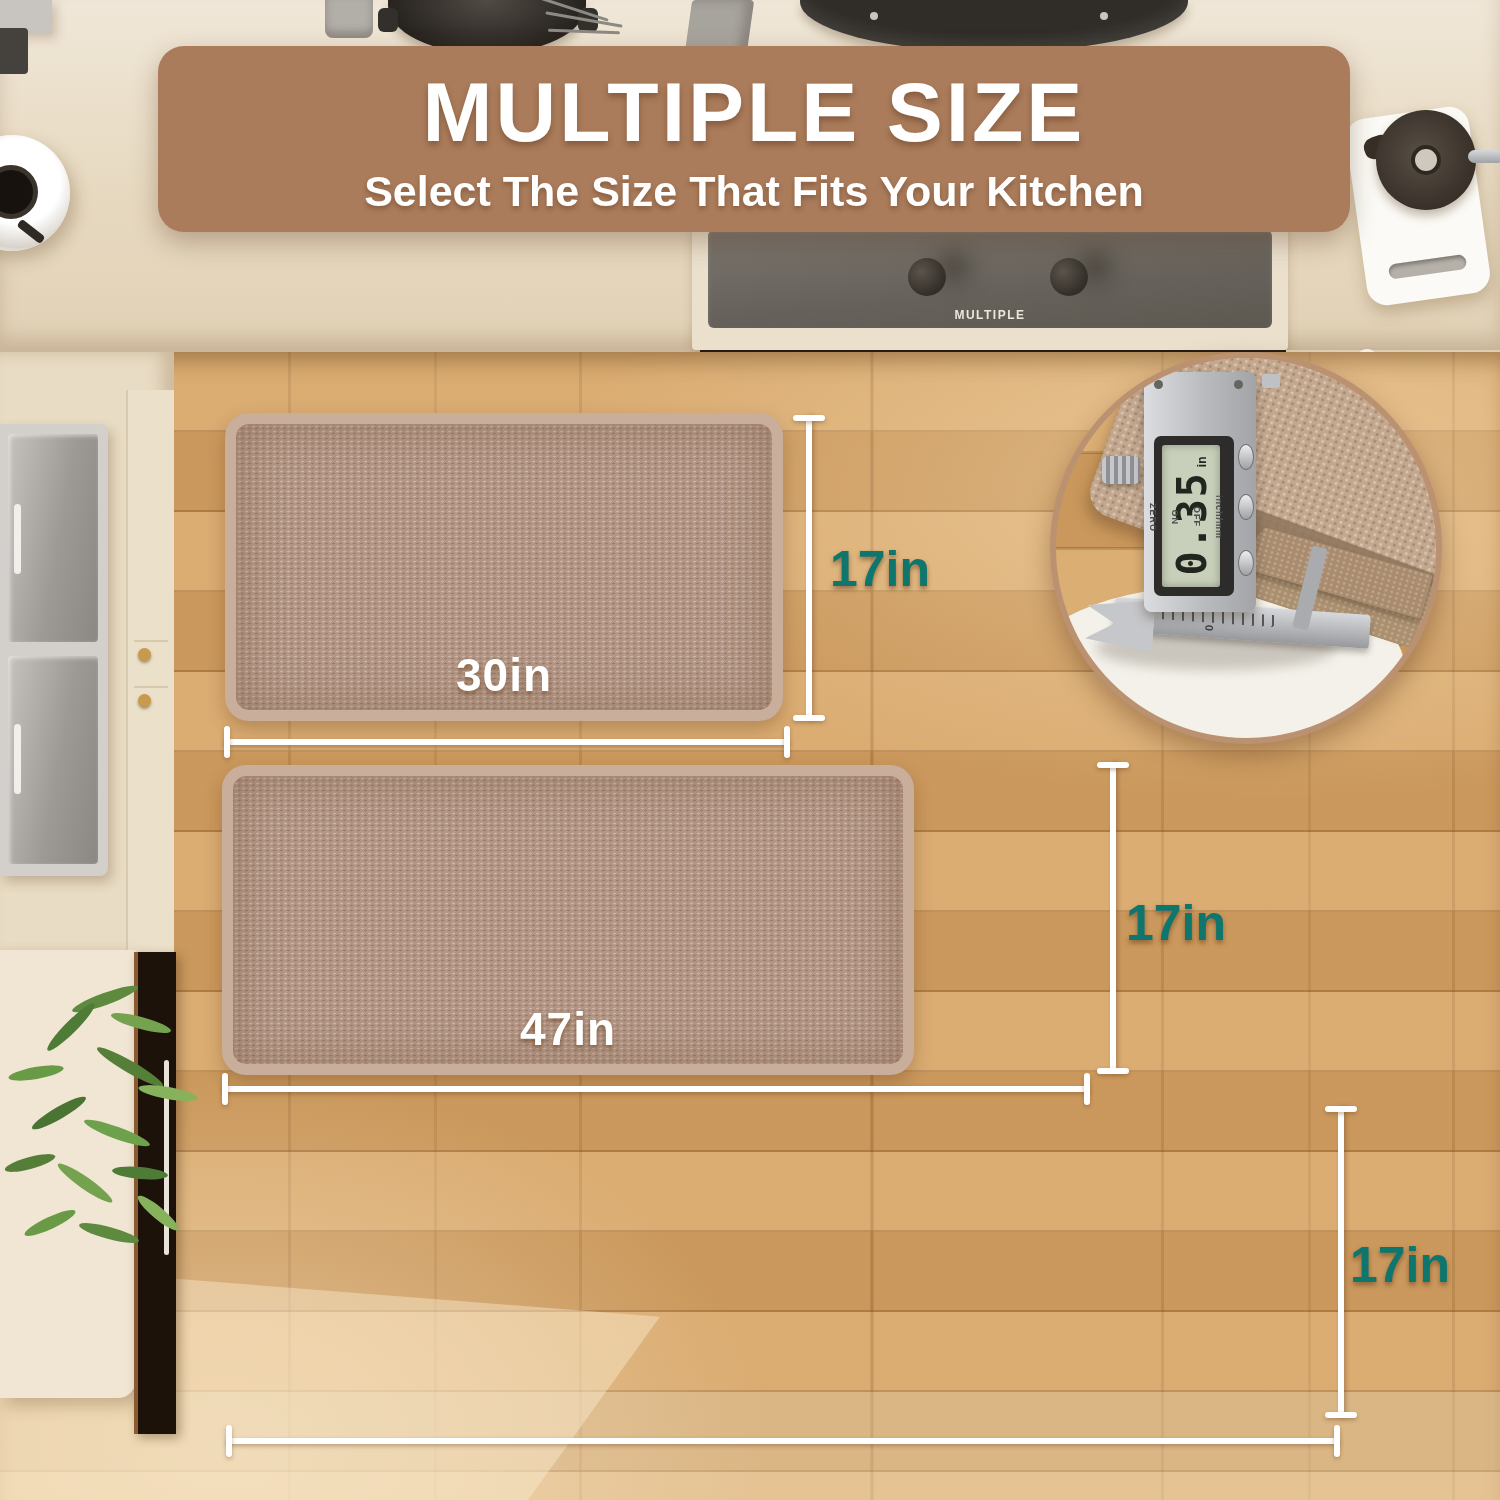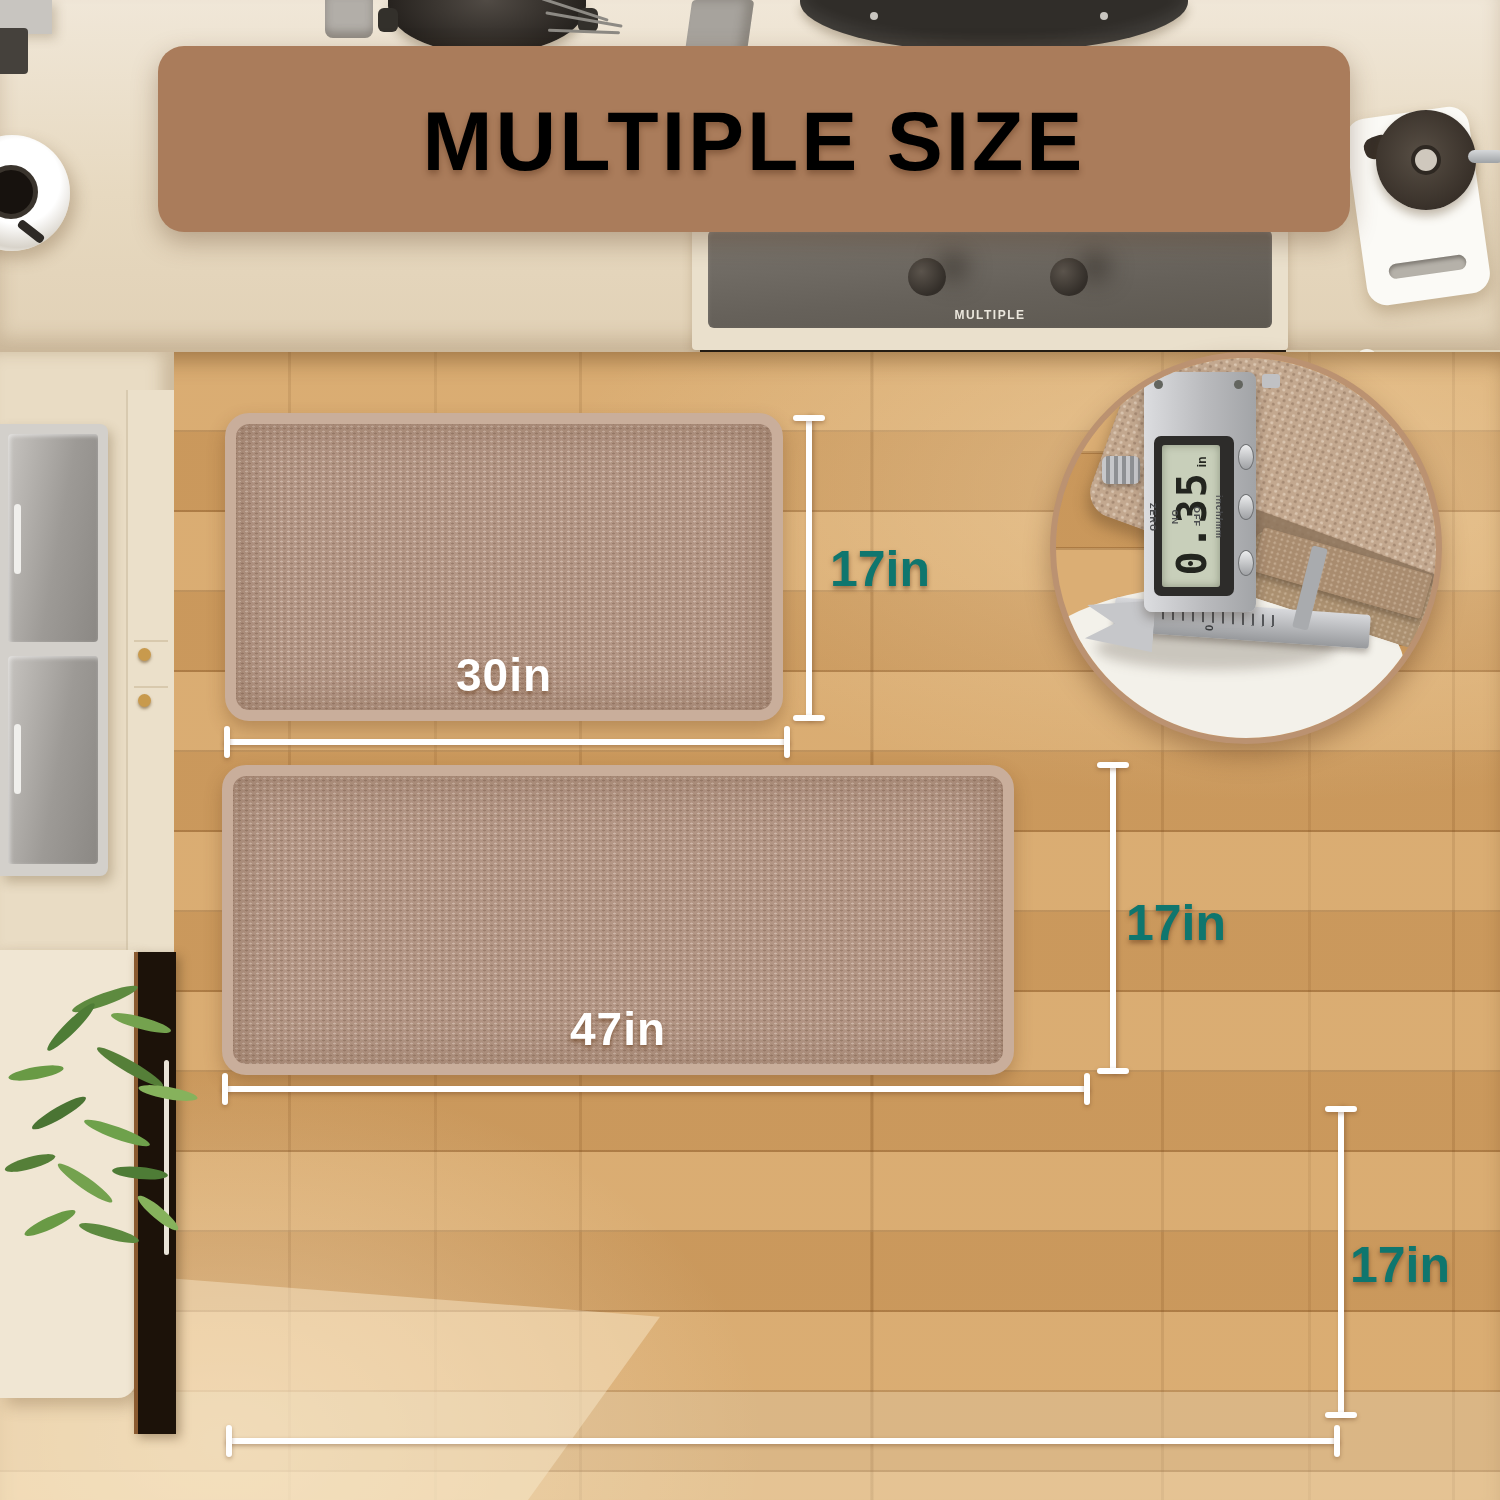--- a/index.html
+++ b/index.html
@@ -186,21 +186,21 @@
   .cal-btn-labels{position:absolute;left:64px;top:60px;height:170px;width:16px;
     display:flex;flex-direction:column-reverse;align-items:center;gap:12px;
     transform:rotate(180deg);writing-mode:vertical-rl;
     font-size:9px;font-weight:bold;color:#4b4d50;letter-spacing:1px;}
   .cal-btn-labels span{transform:rotate(180deg);writing-mode:vertical-rl;}
 
   
   .banner{position:absolute;left:158px;top:46px;width:1192px;height:186px;border-radius:26px;
     background:#aa7c5b;z-index:40;box-shadow:0 10px 26px rgba(93,60,35,.35);
     display:flex;flex-direction:column;align-items:center;justify-content:center;padding-top:4px;}
-  .banner-title{color:#000000;font-size:84px;font-weight:800;letter-spacing:3px;line-height:1;
+  .banner-title{color:#ffffff;font-size:84px;font-weight:800;letter-spacing:3px;line-height:1;
     text-shadow:0 4px 6px rgba(88,52,26,.45);}
   .banner-sub{color:#ffffff;font-size:43px;font-weight:bold;margin-top:16px;line-height:1;
     text-shadow:0 3px 5px rgba(88,52,26,.45);}
 
   .z10{z-index:10;} .z20{z-index:20;}
 </style>
 </head>
 <body>
 
 <div id="stage">
@@ -290,21 +290,21 @@
     <div class="leaf" style="left:52px;top:202px;width:66px;background:#74a24e;transform:rotate(35deg);"></div>
     <div class="leaf" style="left:112px;top:192px;width:56px;background:#4e7c36;transform:rotate(5deg);"></div>
     <div class="leaf" style="left:22px;top:242px;width:56px;background:#699a45;transform:rotate(-25deg);"></div>
     <div class="leaf" style="left:78px;top:252px;width:62px;background:#5d8a3f;transform:rotate(15deg);"></div>
     <div class="leaf" style="left:132px;top:232px;width:52px;background:#86b25c;transform:rotate(40deg);"></div>
   </div>
 
   <div class="mat z10" style="left:225px;top:413px;width:558px;height:308px;">
     <div class="mat-label">30in</div>
   </div>
-  <div class="mat z10" style="left:222px;top:765px;width:792px;height:310px;">
+  <div class="mat z10" style="left:222px;top:765px;width:692px;height:310px;">
     <div class="mat-label">47in</div>
   </div>
 
   <div class="dim-h z20" style="left:224px;top:739px;width:566px;"></div>
   <div class="dim-h z20" style="left:222px;top:1086px;width:868px;"></div>
   <div class="dim-h z20" style="left:226px;top:1438px;width:1114px;"></div>
   <div class="dim-v z20" style="left:806px;top:415px;height:306px;"></div>
   <div class="dim-v z20" style="left:1110px;top:762px;height:312px;"></div>
   <div class="dim-v z20" style="left:1338px;top:1106px;height:312px;"></div>
   <div class="dim-label z20" style="left:830px;top:540px;">17in</div>
@@ -344,15 +344,16 @@
         <span>ZERO</span>
       </div>
       <div class="cal-btn" style="top:72px;"></div>
       <div class="cal-btn" style="top:122px;"></div>
       <div class="cal-btn" style="top:178px;"></div>
     </div>
   </div>
 
   <div class="banner">
     <div class="banner-title">MULTIPLE SIZE</div>
+    <div class="banner-sub">Select The Size That Fits Your Kitchen</div>
   </div>
 
 </div>
 
 </body></html>

